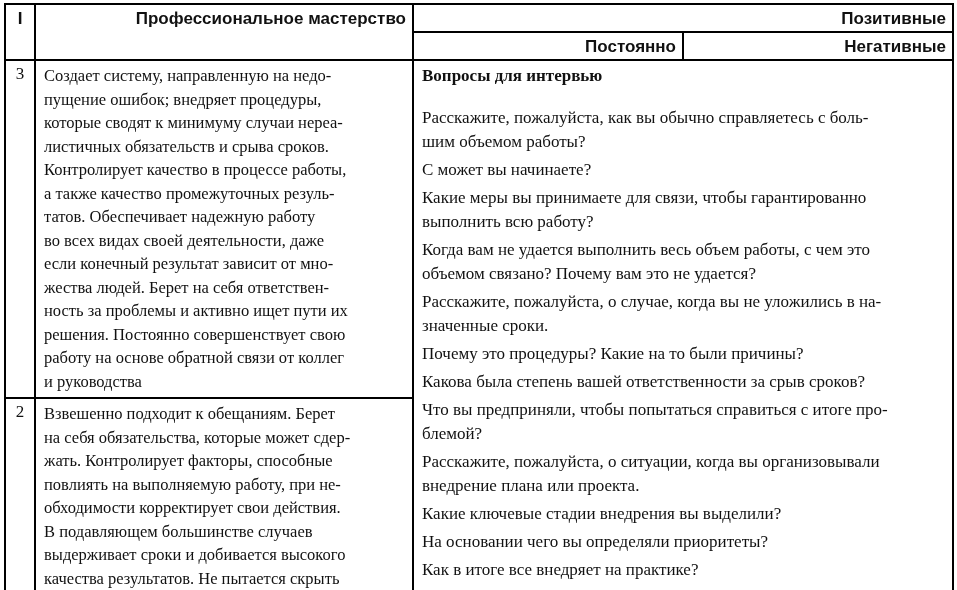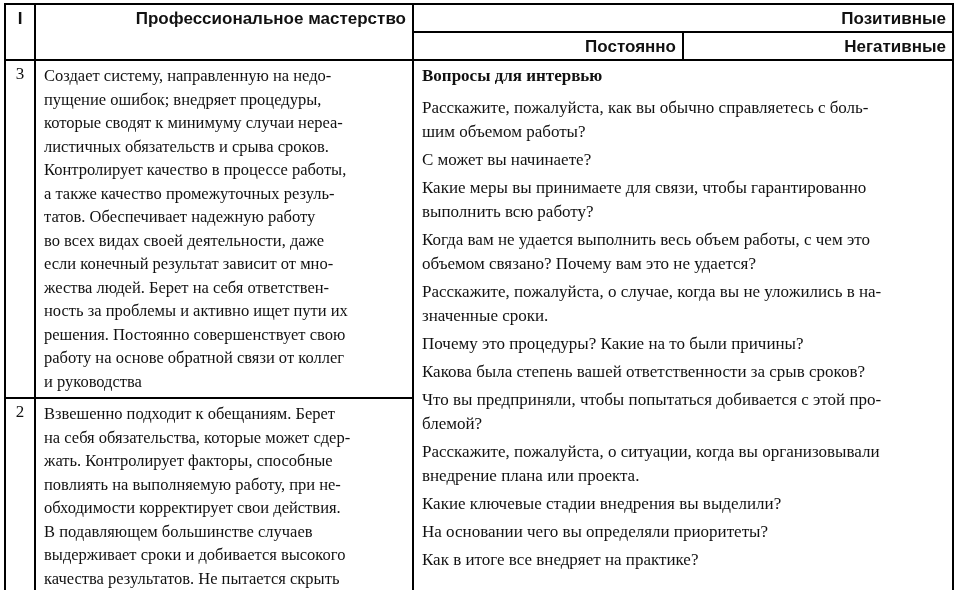--- a/index.html
+++ b/index.html
@@ -69,21 +69,21 @@
     font-size: 17px;
     padding: 3px 6px 0 8px;
   }
   td.questions p {
     margin: 0 0 4px 0;
     line-height: 24px;
     white-space: pre-line;
   }
   td.questions p.qtitle {
     font-weight: bold;
-    margin-bottom: 8px;
+    margin-bottom: 18px;
   }
 </style>
 </head>
 <body>
 
 <div class="page">
   <table class="grid">
     <colgroup>
       <col class="c-level">
       <col class="c-comp">
@@ -122,21 +122,21 @@
 шим объемом работы?</p>
           <p class="q">С может вы начинаете?</p>
           <p class="q">Какие меры вы принимаете для связи, чтобы гарантированно
 выполнить всю работу?</p>
           <p class="q">Когда вам не удается выполнить весь объем работы, с чем это
 объемом связано? Почему вам это не удается?</p>
           <p class="q">Расскажите, пожалуйста, о случае, когда вы не уложились в на-
 значенные сроки.</p>
           <p class="q">Почему это процедуры? Какие на то были причины?</p>
           <p class="q">Какова была степень вашей ответственности за срыв сроков?</p>
-          <p class="q">Что вы предприняли, чтобы попытаться добивается с этой про-
+          <p class="q">Что вы предприняли, чтобы попытаться справиться с итоге про-
 блемой?</p>
           <p class="q">Расскажите, пожалуйста, о ситуации, когда вы организовывали
 внедрение плана или проекта.</p>
           <p class="q">Какие ключевые стадии внедрения вы выделили?</p>
           <p class="q">На основании чего вы определяли приоритеты?</p>
           <p class="q">Как в итоге все внедряет на практике?</p>
         </td>
       </tr>
       <tr class="body-row-2">
         <td class="num">2</td>

